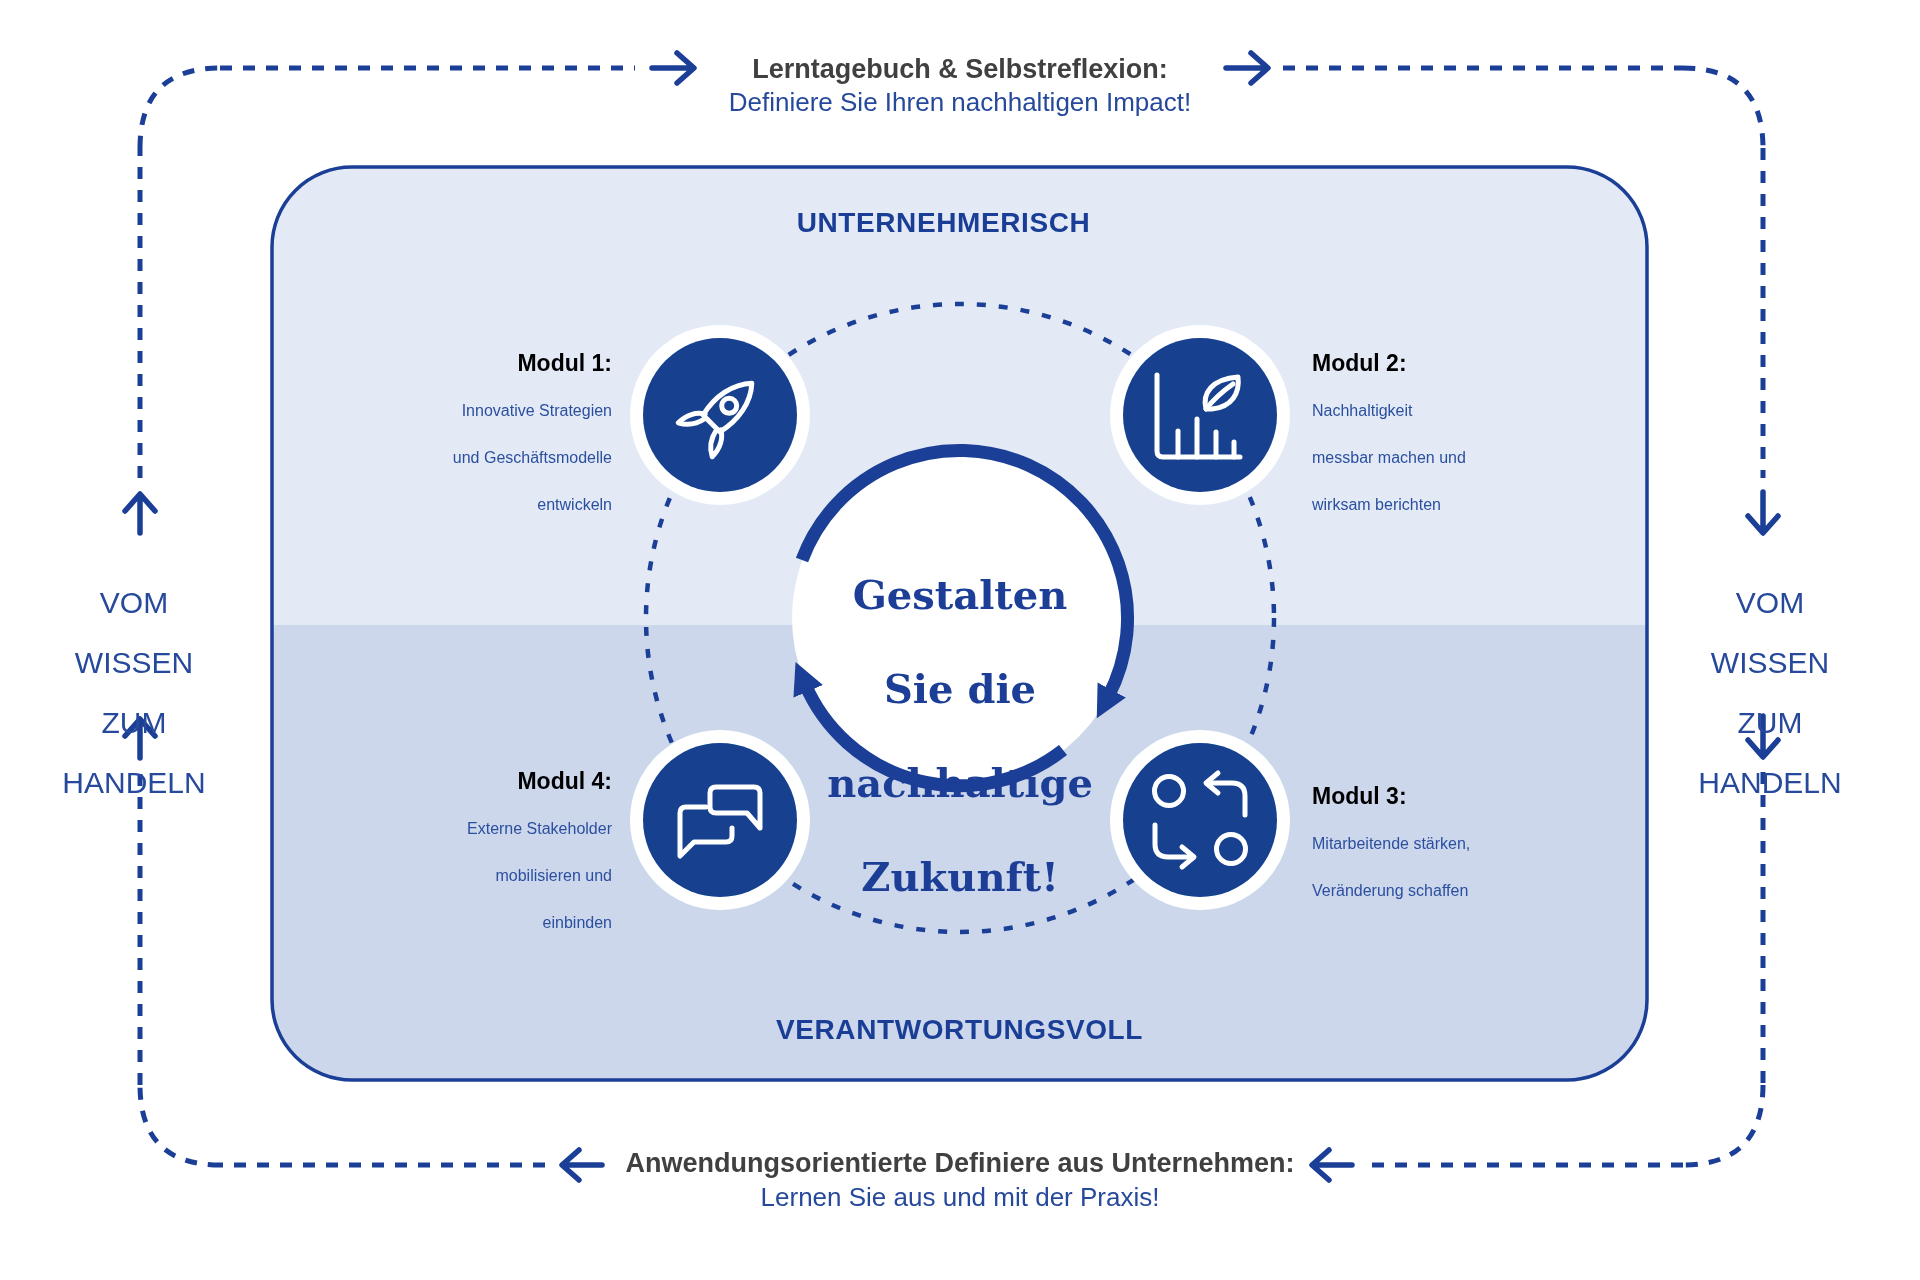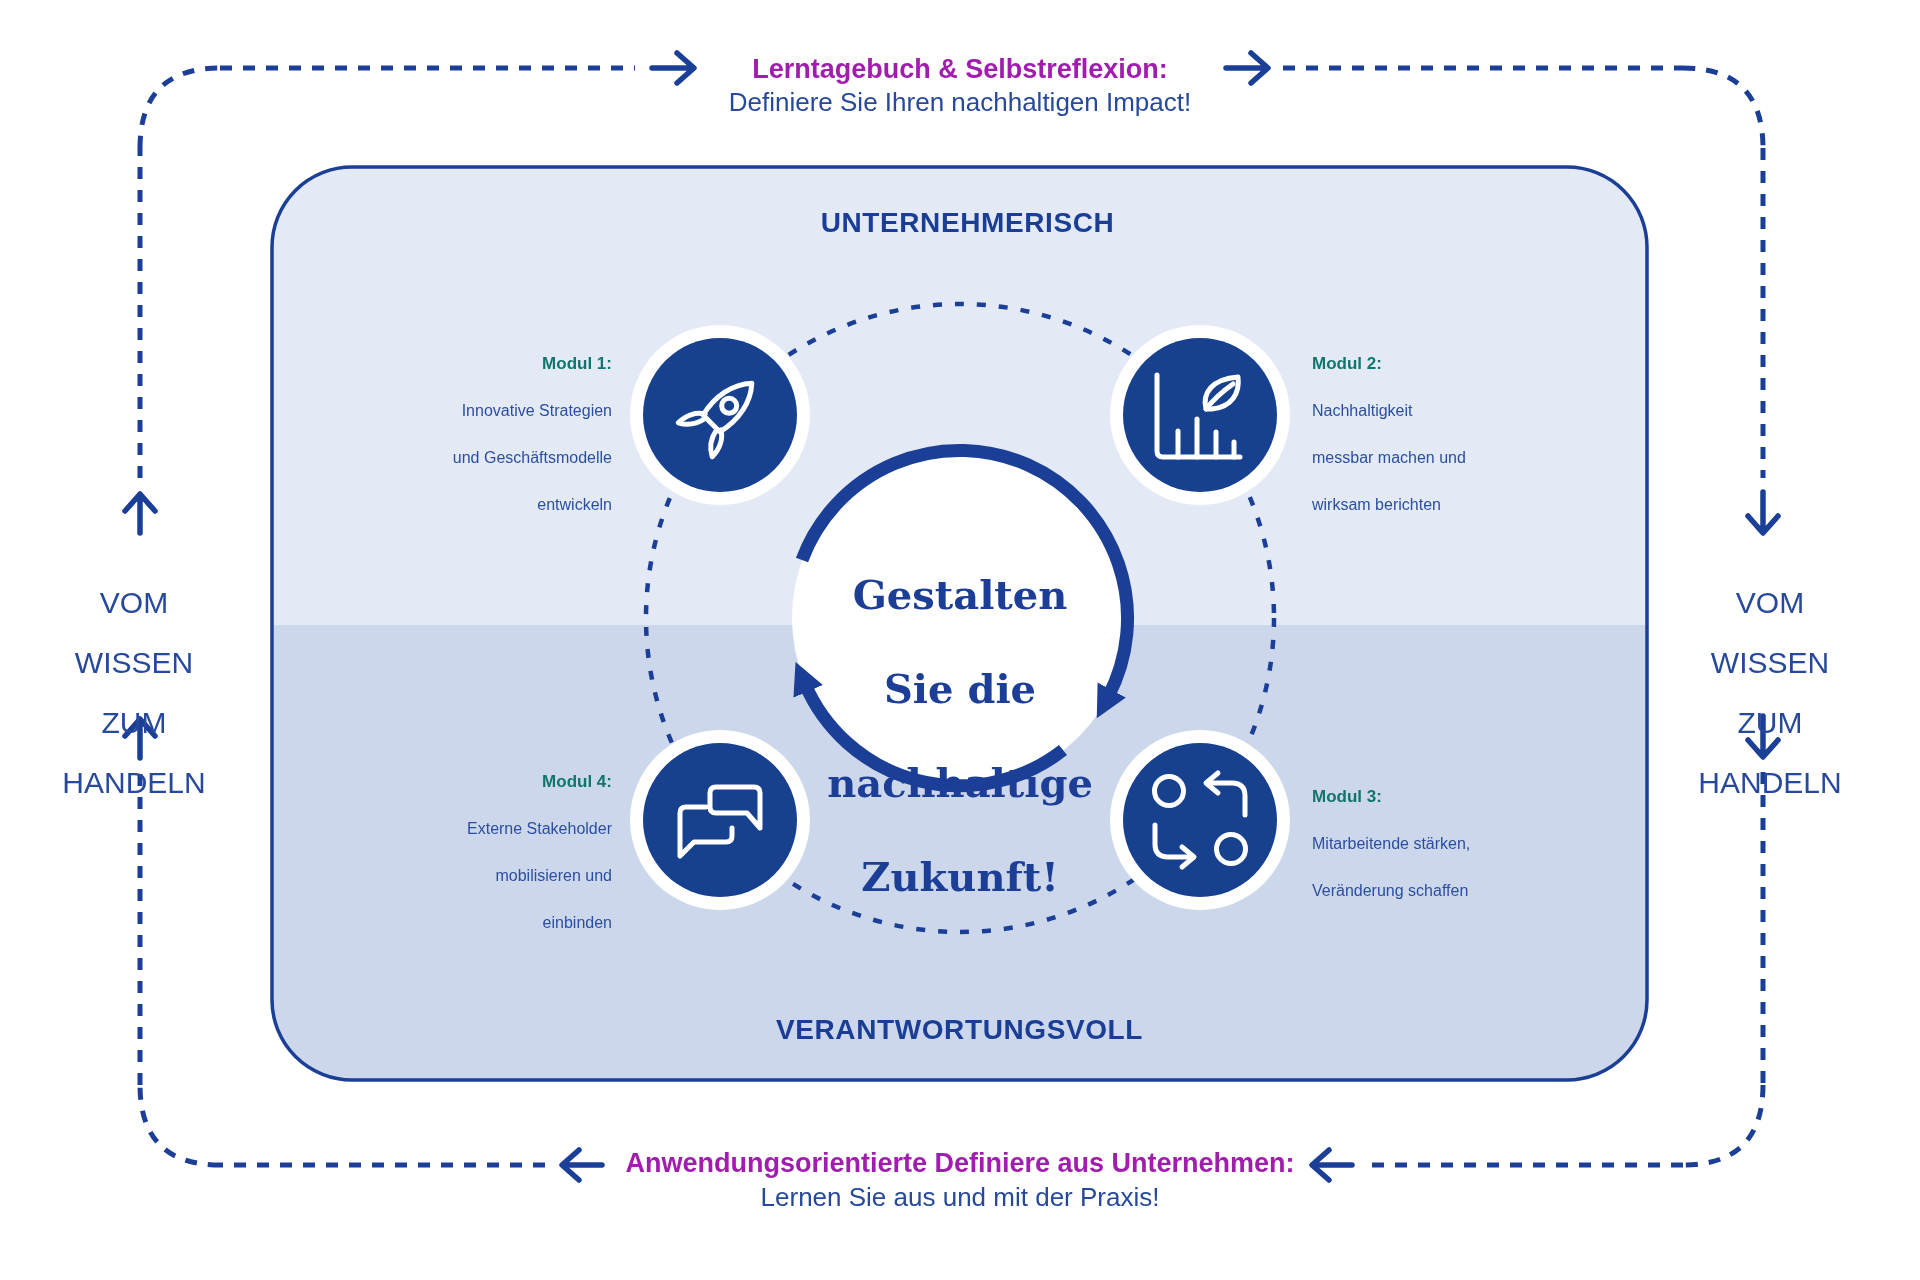--- a/index.html
+++ b/index.html
@@ -5,25 +5,25 @@
   html,body{margin:0;padding:0;background:#ffffff;}
   .stage{
     position:relative;width:1920px;height:1280px;background:#ffffff;overflow:hidden;
     font-family:"Liberation Sans",sans-serif;color:#1b3f96;
   }
   .stage svg{position:absolute;left:0;top:0;}
   .txt{position:absolute;white-space:pre-line;}
   .t-center{text-align:center;}
   .t-right{text-align:right;}
   .t-left{text-align:left;}
-  .flow-title{font-size:27px;font-weight:bold;color:#a21caf;}
+  .flow-title{font-size:27px;font-weight:bold;color:#404040;}
   .flow-sub{font-size:26px;color:#27499c;text-align:center;}
   .box-label{font-size:28px;font-weight:bold;letter-spacing:0.6px;color:#1a3e96;}
   .side-label{font-size:30px;line-height:30px;color:#27499c;}
-  .module-title{font-size:17px;line-height:29px;font-weight:bold;color:#0f766e;}
+  .module-title{font-size:23px;line-height:29px;font-weight:bold;color:#000000;}
   .module-line{font-size:16px;line-height:29px;color:#2b4f9f;}
   .center-claim{
     font-family:"DejaVu Serif","Liberation Serif",serif;
     font-size:40px;line-height:47px;font-weight:bold;color:#1c3e97;
   }
 </style>
 </head>
 <body>
 
 <div class="stage">
@@ -124,21 +124,21 @@
       <g transform="translate(720,820)" fill="none" stroke="#ffffff" stroke-width="5" stroke-linecap="round" stroke-linejoin="round">
         <path d="M -10 -13 L -10 -27 Q -10 -33 -4 -33 L 34 -33 Q 40 -33 40 -27 L 40 8 L 27 -7 L -4 -7 Q -10 -7 -10 -13 Z"></path>
         <path d="M 12 8 L 12 16 Q 12 22 6 22 L -26 22 L -40 36 L -40 -7 Q -40 -13 -34 -13 L -14 -13"></path>
       </g>
     </g>
   </svg>
 
   <div class="txt t-center flow-title" style="left:460px;top:54px;width:1000px;">Lerntagebuch &amp; Selbstreflexion:</div>
   <div class="txt t-center flow-sub" style="left:460px;top:87px;width:1000px;">Definiere Sie Ihren nachhaltigen Impact!</div>
 
-  <div class="txt t-center box-label" style="left:280px;top:207px;width:1375px;">UNTERNEHMERISCH</div>
+  <div class="txt t-center box-label" style="left:256px;top:207px;width:1375px;">UNTERNEHMERISCH</div>
   <div class="txt t-center box-label" style="left:272px;top:1014px;width:1375px;">VERANTWORTUNGSVOLL</div>
 
   <div class="txt t-center side-label" style="left:34px;top:558px;width:200px;">
     <div>VOM</div>
     <div>WISSEN</div>
     <div>ZUM</div>
     <div>HANDELN</div>
   </div>
 
   <div class="txt t-center side-label" style="left:1670px;top:558px;width:200px;">

